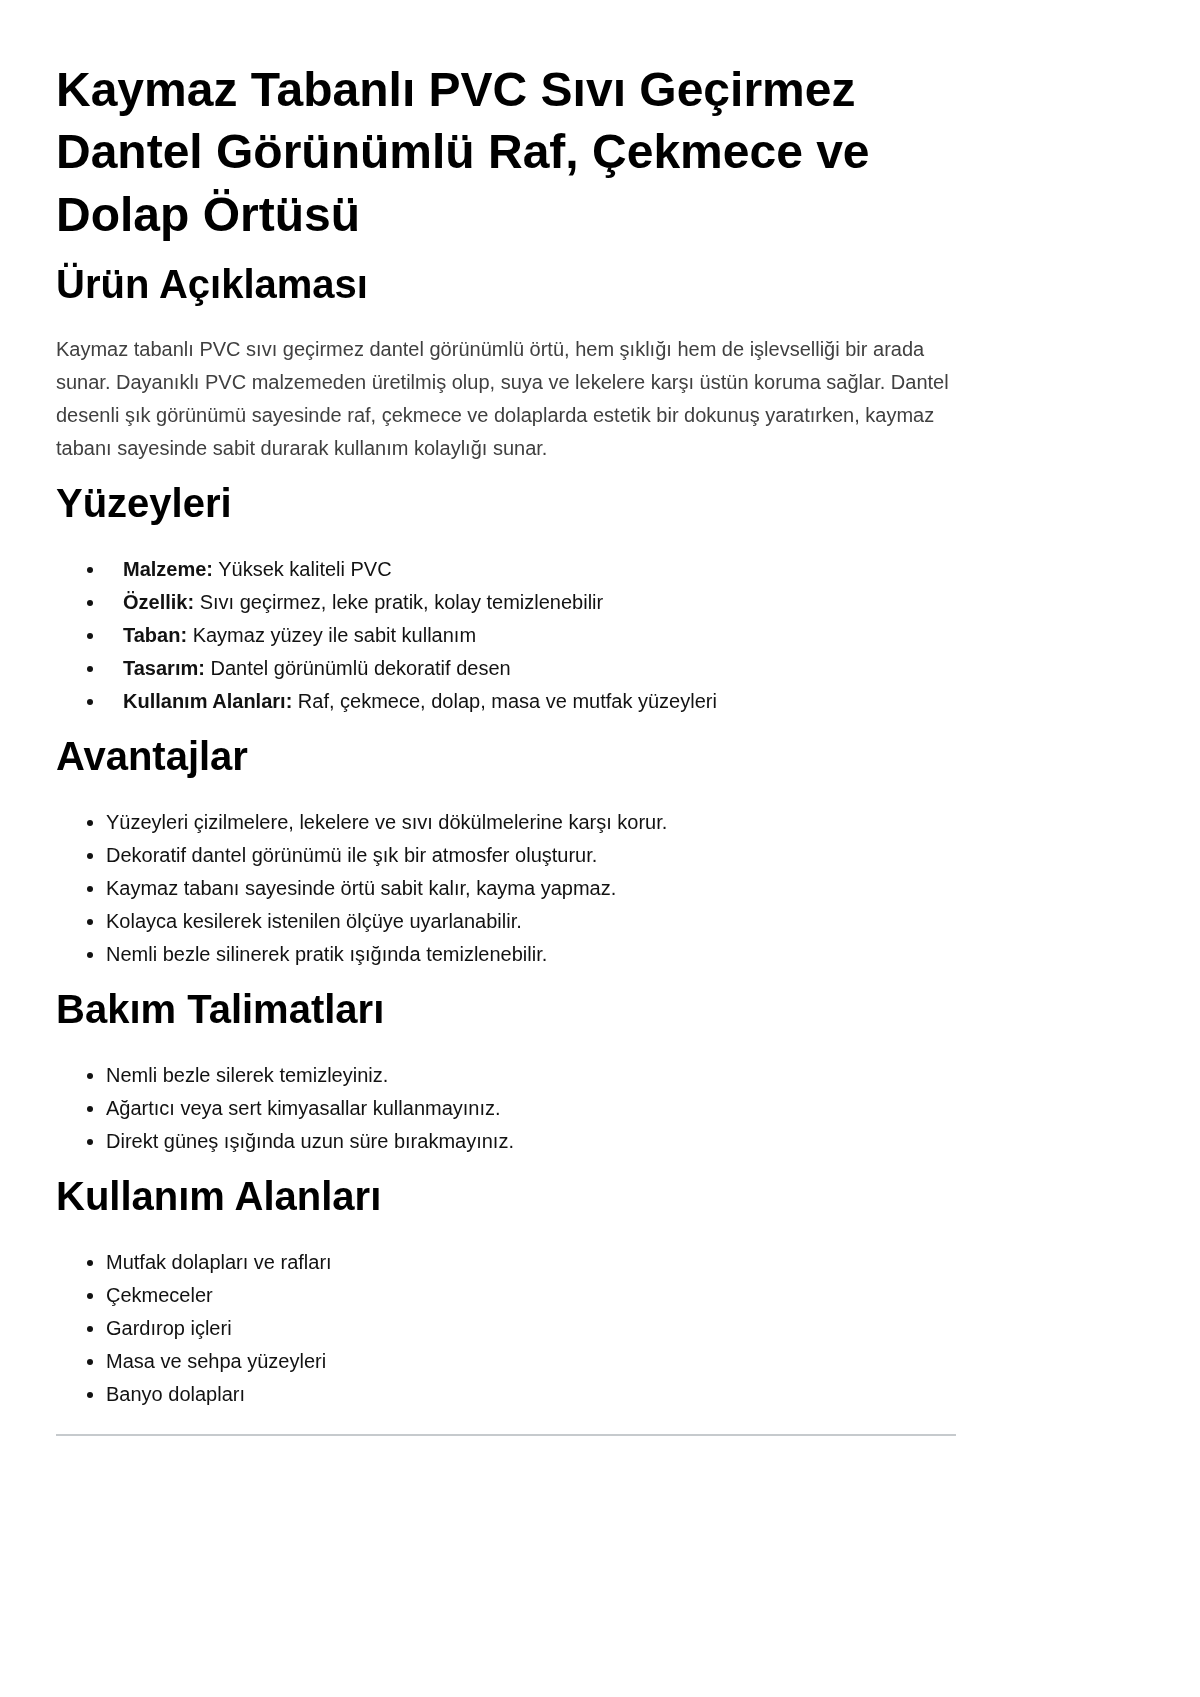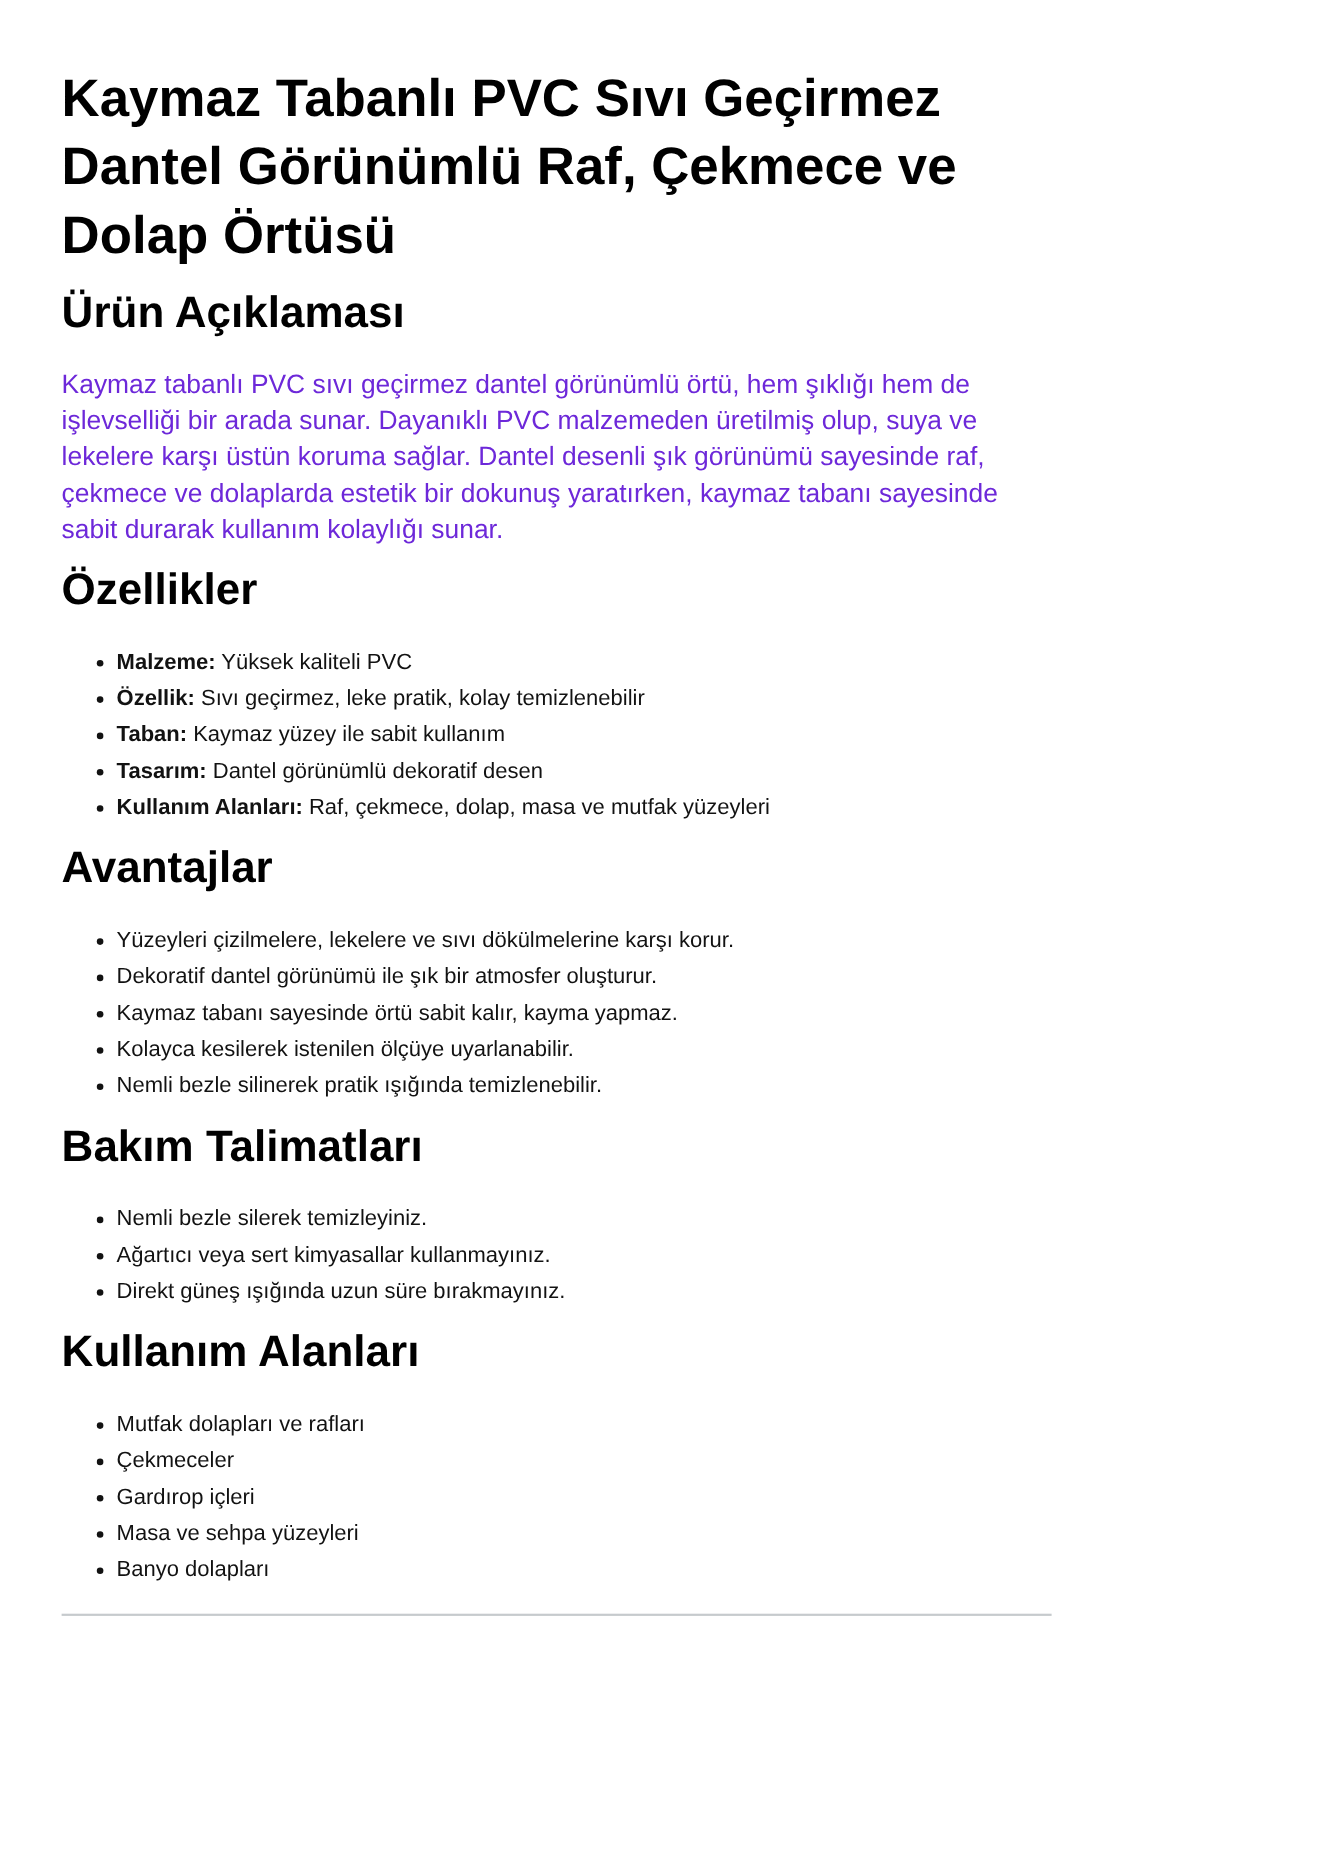--- a/index.html
+++ b/index.html
@@ -29,40 +29,41 @@
   }
   h2.section-heading {
     margin: 12px 0 0 0;
     font-size: 40px;
     line-height: 1.3;
     font-weight: 700;
     color: #000000;
   }
   p.body-text {
     margin: 23px 0 0 0;
-    font-size: 24px;
+    font-size: 20px;
     line-height: 33px;
-    color: #6d28d9;
+    color: #404040;
   }
   ul.bullet-list {
     margin: 24px 0 0 0;
     padding: 0 0 0 50px;
     list-style: disc outside;
   }
   ul.bullet-list li {
     font-size: 20px;
     line-height: 33px;
     color: #121212;
   }
   ul.bullet-list li::marker {
     color: #121212;
     font-size: 20px;
   }
   .item-label {
     font-weight: 700;
+    margin-left: 17px;
   }
   hr.bottom-divider {
     border: none;
     border-top: 2px solid #c6cacd;
     margin: 23px 0 0 0;
     height: 0;
   }
 </style>
 </head>
 <body>
@@ -70,21 +71,21 @@
 <main class="page">
 
   <h1 class="doc-title">Kaymaz Tabanlı PVC Sıvı Geçirmez Dantel Görünümlü Raf, Çekmece ve Dolap Örtüsü</h1>
 
   <section>
     <h2 class="section-heading">Ürün Açıklaması</h2>
     <p class="body-text">Kaymaz tabanlı PVC sıvı geçirmez dantel görünümlü örtü, hem şıklığı hem de işlevselliği bir arada sunar. Dayanıklı PVC malzemeden üretilmiş olup, suya ve lekelere karşı üstün koruma sağlar. Dantel desenli şık görünümü sayesinde raf, çekmece ve dolaplarda estetik bir dokunuş yaratırken, kaymaz tabanı sayesinde sabit durarak kullanım kolaylığı sunar.</p>
   </section>
 
   <section>
-    <h2 class="section-heading">Özellikler</h2>
+    <h2 class="section-heading">Yüzeyleri</h2>
     <ul class="bullet-list">
       <li><span class="item-label">Malzeme:</span><span> Yüksek kaliteli PVC</span></li>
       <li><span class="item-label">Özellik:</span><span> Sıvı geçirmez, leke pratik, kolay temizlenebilir</span></li>
       <li><span class="item-label">Taban:</span><span> Kaymaz yüzey ile sabit kullanım</span></li>
       <li><span class="item-label">Tasarım:</span><span> Dantel görünümlü dekoratif desen</span></li>
       <li><span class="item-label">Kullanım Alanları:</span><span> Raf, çekmece, dolap, masa ve mutfak yüzeyleri</span></li>
     </ul>
   </section>
 
   <section>

